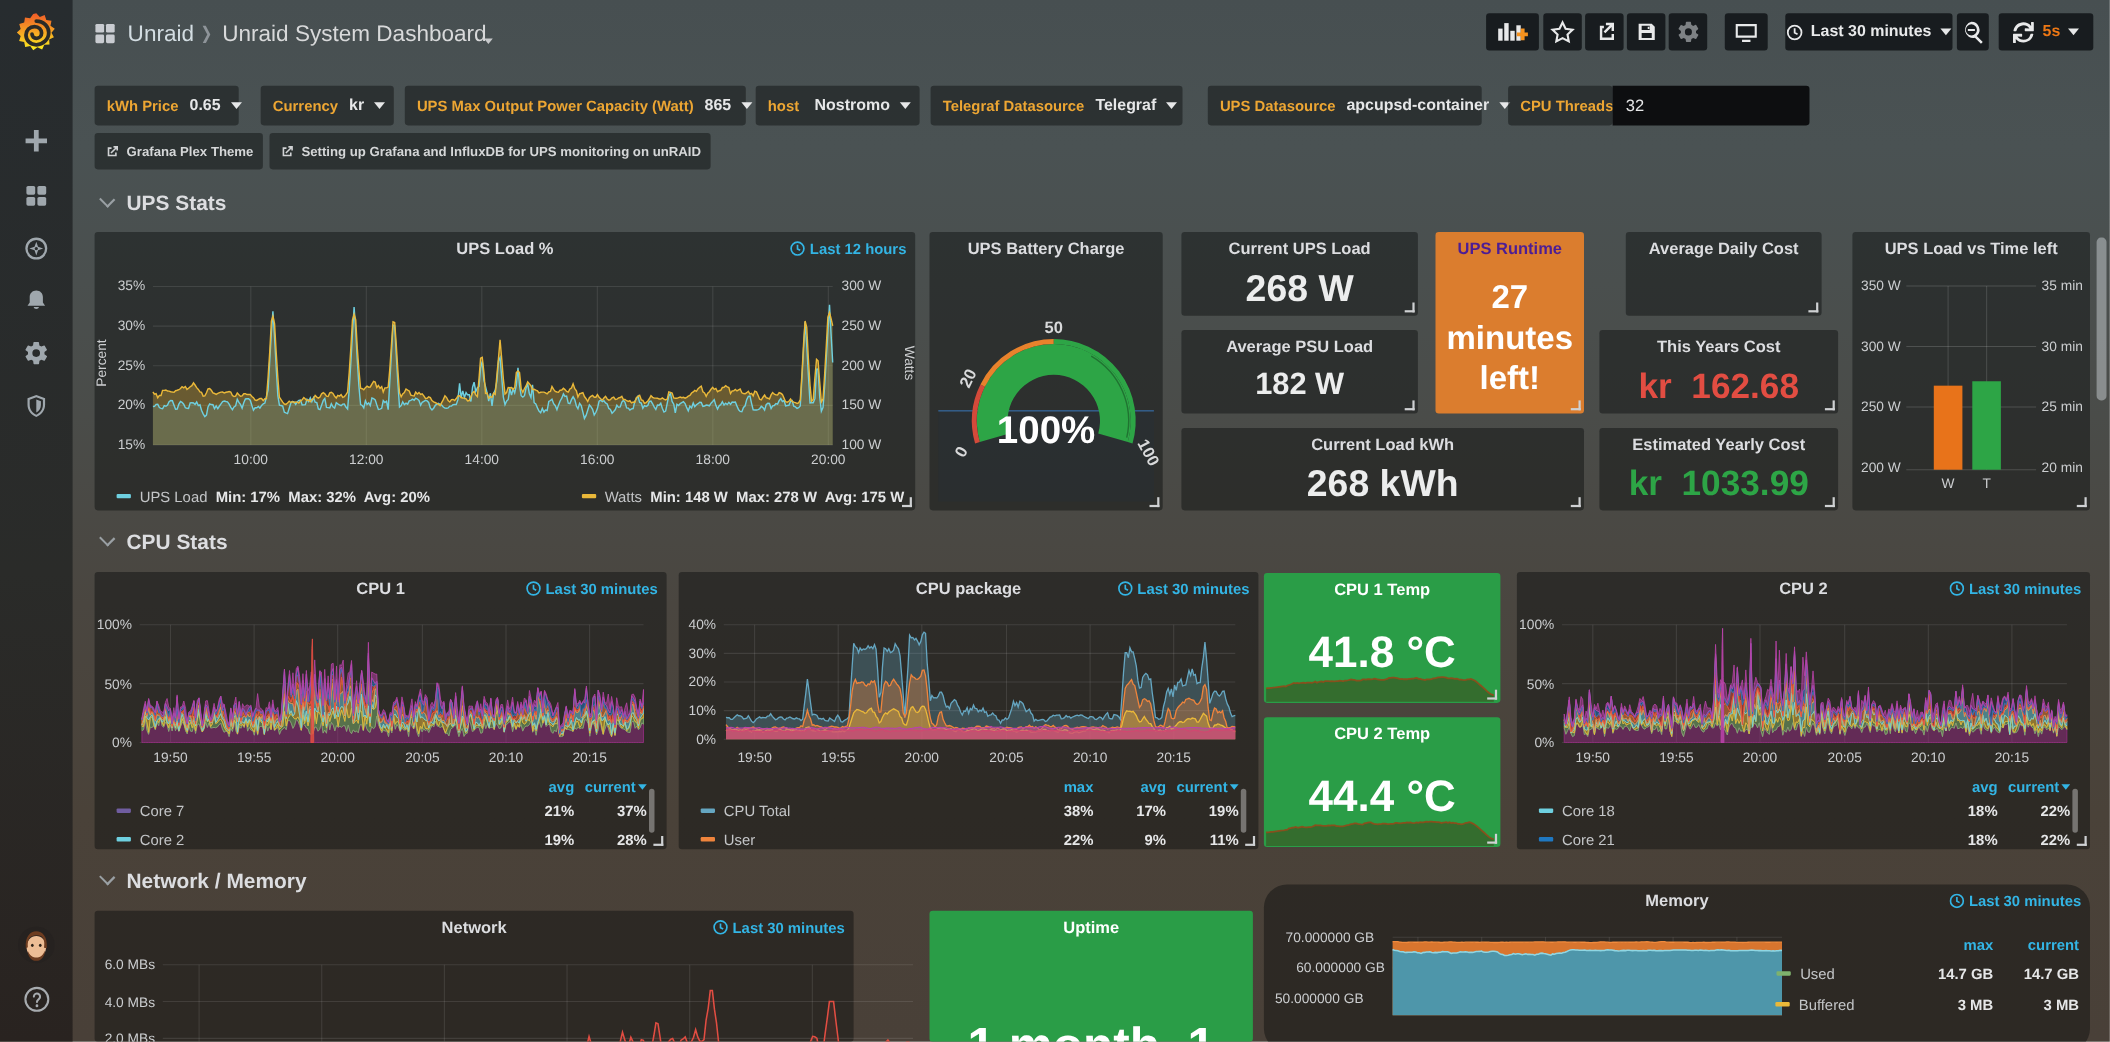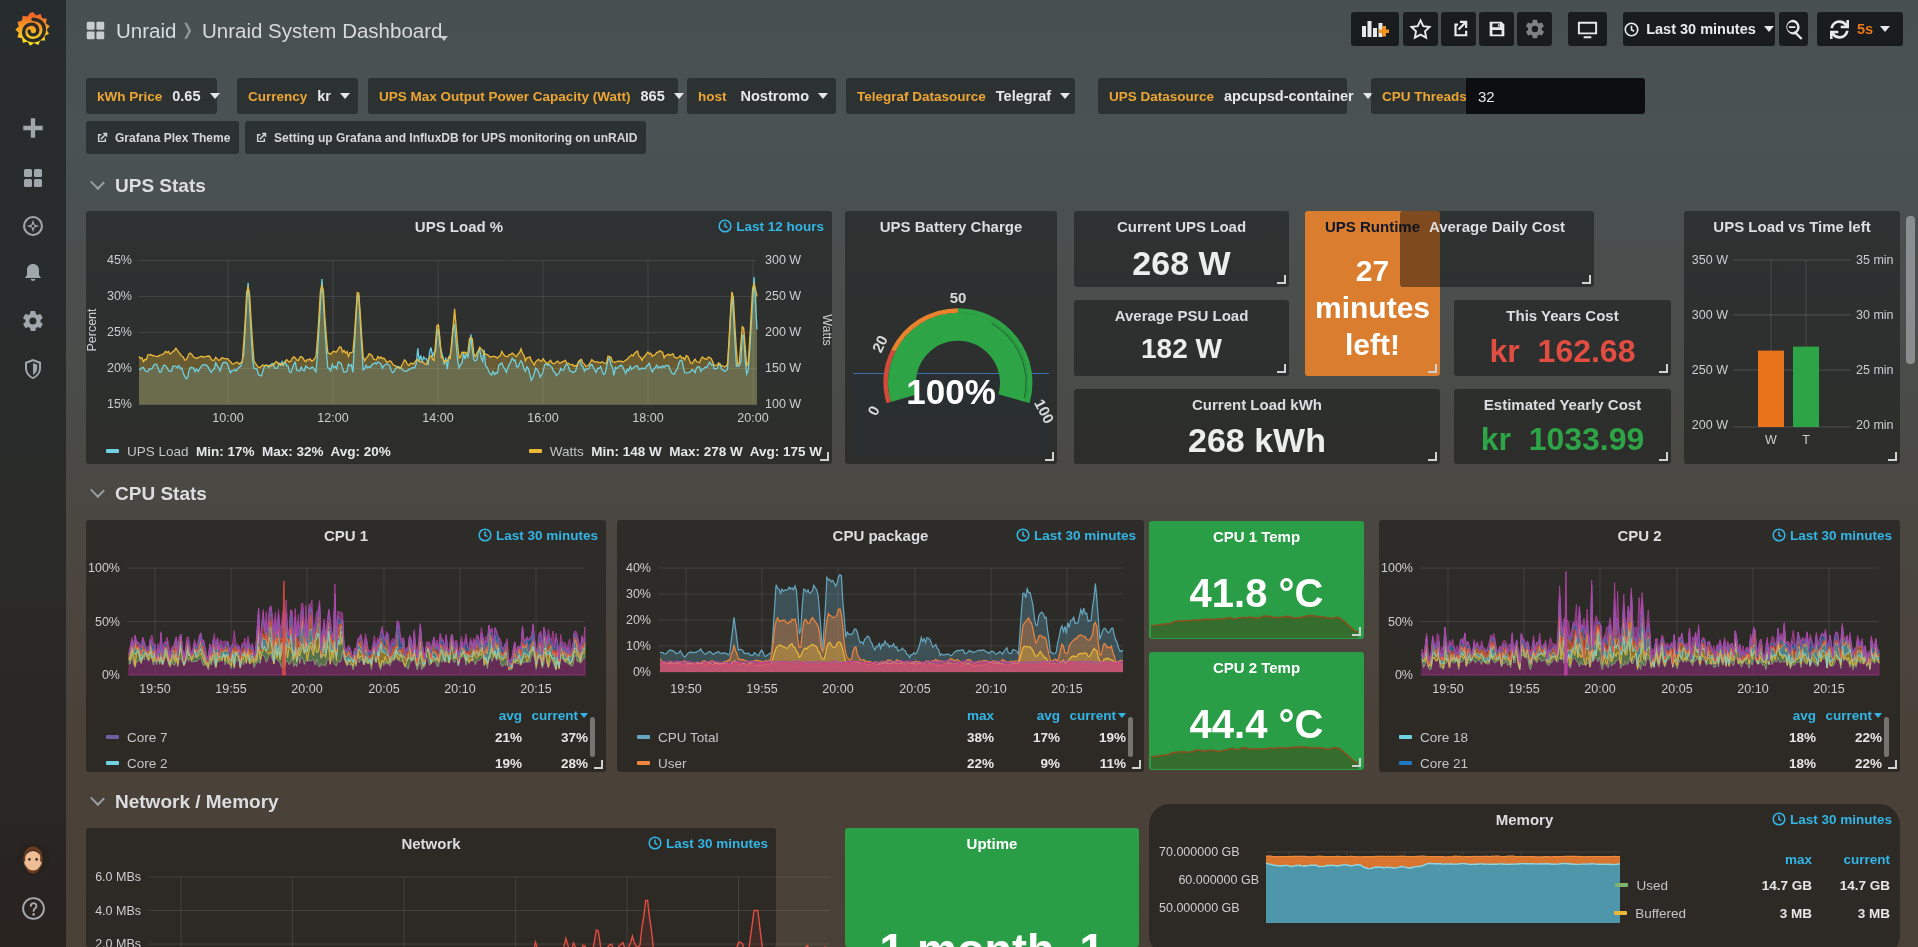--- a/index.html
+++ b/index.html
@@ -221,21 +221,21 @@
       <line x1="247" y1="49.5" x2="247" y2="193.5" stroke="rgba(255,255,255,0.10)"></line>
       <line x1="352" y1="49.5" x2="352" y2="193.5" stroke="rgba(255,255,255,0.10)"></line>
       <line x1="457" y1="49.5" x2="457" y2="193.5" stroke="rgba(255,255,255,0.10)"></line>
       <line x1="562" y1="49.5" x2="562" y2="193.5" stroke="rgba(255,255,255,0.10)"></line>
       <line x1="667" y1="49.5" x2="667" y2="193.5" stroke="rgba(255,255,255,0.10)"></line>
       <path d="M53.0,145.4 L54.5,147.4 L55.9,146.9 L57.4,150.6 L58.9,148.5 L60.4,148.5 L61.8,143.9 L63.3,143.9 L64.8,143.5 L66.3,144.5 L67.7,144.6 L69.2,145.1 L70.7,145.4 L72.2,145.5 L73.6,144.2 L75.1,143.8 L76.6,143.3 L78.1,142.2 L79.5,140.5 L81.0,141.6 L82.5,140.4 L84.0,143.0 L85.4,142.0 L86.9,140.6 L88.4,139.6 L89.9,137.1 L91.3,139.0 L92.8,141.4 L94.3,143.0 L95.8,145.3 L97.2,145.7 L98.7,149.1 L100.2,148.9 L101.7,146.1 L103.1,142.5 L104.6,142.2 L106.1,143.8 L107.6,146.1 L109.0,146.7 L110.5,147.5 L112.0,146.6 L113.5,146.0 L114.9,145.5 L116.4,145.4 L117.9,146.3 L119.4,145.6 L120.8,145.3 L122.3,145.0 L123.8,145.4 L125.3,148.6 L126.7,149.4 L128.2,149.1 L129.7,146.3 L131.2,147.9 L132.6,149.2 L134.1,148.9 L135.6,147.0 L137.1,146.9 L138.5,147.7 L140.0,147.7 L141.5,147.7 L143.0,149.4 L144.4,150.5 L145.9,152.7 L147.4,153.0 L148.9,152.0 L150.3,151.3 L151.8,151.3 L153.3,153.2 L154.8,151.5 L156.2,151.3 L157.7,132.0 L159.2,109.0 L160.7,80.9 L162.1,76.5 L163.6,83.2 L165.1,109.5 L166.6,132.5 L168.0,150.1 L169.5,152.3 L171.0,154.6 L172.5,156.3 L173.9,156.6 L175.4,155.3 L176.9,153.8 L178.4,154.9 L179.8,154.0 L181.3,155.0 L182.8,154.5 L184.3,154.6 L185.7,155.4 L187.2,153.4 L188.7,152.4 L190.2,150.4 L191.6,151.7 L193.1,153.3 L194.6,152.6 L196.1,154.2 L197.5,152.2 L199.0,151.3 L200.5,148.5 L202.0,150.0 L203.4,150.9 L204.9,150.0 L206.4,147.0 L207.9,145.9 L209.3,147.0 L210.8,149.2 L212.3,149.5 L213.8,146.2 L215.2,145.6 L216.7,146.7 L218.2,149.3 L219.7,150.8 L221.1,148.5 L222.6,149.1 L224.1,147.8 L225.6,150.2 L227.0,149.7 L228.5,147.7 L230.0,145.4 L231.5,127.3 L232.9,106.0 L234.4,80.1 L235.9,74.7 L237.4,79.8 L238.8,105.3 L240.3,125.3 L241.8,141.9 L243.3,142.4 L244.7,143.3 L246.2,141.4 L247.7,140.1 L249.2,141.0 L250.6,140.8 L252.1,138.2 L253.6,135.7 L255.1,136.3 L256.5,141.3 L258.0,139.4 L259.5,142.0 L261.0,140.5 L262.4,145.4 L263.9,141.6 L265.4,141.6 L266.9,140.9 L268.3,125.2 L269.8,103.5 L271.3,81.5 L272.8,82.2 L274.2,101.6 L275.7,125.7 L277.2,146.0 L278.7,149.7 L280.1,147.1 L281.6,145.8 L283.1,142.6 L284.6,143.6 L286.0,144.4 L287.5,148.2 L289.0,148.7 L290.5,148.9 L291.9,145.4 L293.4,147.2 L294.9,145.9 L296.4,147.6 L297.8,147.0 L299.3,148.9 L300.8,151.2 L302.3,151.0 L303.7,149.7 L305.2,150.4 L306.7,153.2 L308.2,154.3 L309.6,154.9 L311.1,155.6 L312.6,156.6 L314.1,157.8 L315.5,155.0 L317.0,152.3 L318.5,148.8 L320.0,150.4 L321.4,153.2 L322.9,154.5 L324.4,152.3 L325.9,152.2 L327.3,153.1 L328.8,151.3 L330.3,149.0 L331.8,148.8 L333.2,150.4 L334.7,150.8 L336.2,150.9 L337.7,151.6 L339.1,153.4 L340.6,153.1 L342.1,149.7 L343.6,146.1 L345.0,144.8 L346.5,148.0 L348.0,149.5 L349.5,132.6 L350.9,114.6 L352.4,113.8 L353.9,127.4 L355.4,146.6 L356.8,146.4 L358.3,151.0 L359.8,149.5 L361.3,150.2 L362.7,146.4 L364.2,147.5 L365.7,130.2 L367.2,114.2 L368.6,97.9 L370.1,115.1 L371.6,133.7 L373.1,147.1 L374.5,145.8 L376.0,141.3 L377.5,141.5 L379.0,141.3 L380.4,143.1 L381.9,141.5 L383.4,127.7 L384.9,126.3 L386.3,127.7 L387.8,142.5 L389.3,145.6 L390.8,142.2 L392.2,139.9 L393.7,136.2 L395.2,137.9 L396.7,139.7 L398.1,143.1 L399.6,142.9 L401.1,143.7 L402.6,144.4 L404.0,146.2 L405.5,145.6 L407.0,145.5 L408.5,145.5 L409.9,146.1 L411.4,147.1 L412.9,145.3 L414.4,144.8 L415.8,140.4 L417.3,143.0 L418.8,144.9 L420.3,145.4 L421.7,145.6 L423.2,143.7 L424.7,143.6 L426.2,141.9 L427.6,143.2 L429.1,144.8 L430.6,145.5 L432.1,142.6 L433.5,141.8 L435.0,137.9 L436.5,142.3 L438.0,144.3 L439.4,149.9 L440.9,146.9 L442.4,146.5 L443.9,145.9 L445.3,149.5 L446.8,151.5 L448.3,154.0 L449.8,150.6 L451.2,149.3 L452.7,148.4 L454.2,150.2 L455.7,150.1 L457.1,147.8 L458.6,150.1 L460.1,151.5 L461.6,152.7 L463.0,150.8 L464.5,149.3 L466.0,151.7 L467.5,152.8 L468.9,152.3 L470.4,150.7 L471.9,150.0 L473.4,152.2 L474.8,151.9 L476.3,150.7 L477.8,150.4 L479.3,149.3 L480.7,152.2 L482.2,152.2 L483.7,153.3 L485.2,153.9 L486.6,153.3 L488.1,155.3 L489.6,154.5 L491.1,154.9 L492.5,150.6 L494.0,149.3 L495.5,148.4 L497.0,152.5 L498.4,153.0 L499.9,155.6 L501.4,155.0 L502.9,153.5 L504.3,151.5 L505.8,148.7 L507.3,150.2 L508.8,150.9 L510.2,150.9 L511.7,151.0 L513.2,151.7 L514.7,151.7 L516.1,150.7 L517.6,151.8 L519.1,152.6 L520.6,151.8 L522.0,145.2 L523.5,145.7 L525.0,146.3 L526.5,150.8 L527.9,151.1 L529.4,151.1 L530.9,150.5 L532.4,150.0 L533.8,150.5 L535.3,150.2 L536.8,151.0 L538.3,150.2 L539.7,149.1 L541.2,148.5 L542.7,146.3 L544.2,145.3 L545.6,143.9 L547.1,144.8 L548.6,142.3 L550.1,141.1 L551.5,140.0 L553.0,145.2 L554.5,146.3 L556.0,149.3 L557.4,146.5 L558.9,145.1 L560.4,142.9 L561.9,141.1 L563.3,143.0 L564.8,142.1 L566.3,145.2 L567.8,144.2 L569.2,143.8 L570.7,141.3 L572.2,141.1 L573.7,139.6 L575.1,140.7 L576.6,141.3 L578.1,146.8 L579.6,144.4 L581.0,144.3 L582.5,143.0 L584.0,144.4 L585.5,143.5 L586.9,142.7 L588.4,146.1 L589.9,146.8 L591.4,147.0 L592.8,146.0 L594.3,144.7 L595.8,147.2 L597.3,146.6 L598.7,148.8 L600.2,144.7 L601.7,145.3 L603.2,148.6 L604.6,152.0 L606.1,152.5 L607.6,150.1 L609.1,148.1 L610.5,150.5 L612.0,151.0 L613.5,151.7 L615.0,148.0 L616.4,145.9 L617.9,147.4 L619.4,148.0 L620.9,148.1 L622.3,146.0 L623.8,146.5 L625.3,147.7 L626.8,151.0 L628.2,154.2 L629.7,154.6 L631.2,153.8 L632.7,151.8 L634.1,153.9 L635.6,154.6 L637.1,155.0 L638.6,155.8 L640.0,155.2 L641.5,152.6 L643.0,129.7 L644.5,101.8 L645.9,80.8 L647.4,86.6 L648.9,115.2 L650.4,139.3 L651.8,153.7 L653.3,152.1 L654.8,132.5 L656.3,115.7 L657.7,117.1 L659.2,136.5 L660.7,154.4 L662.2,151.7 L663.6,130.6 L665.1,104.7 L666.6,77.3 L668.1,73.0 L669.5,78.4 L671.0,85.3 L671.0,193.5 L53.0,193.5 Z" fill="rgba(234,184,57,0.32)" stroke="none"></path>
       <path d="M53.0,158.5 L54.5,158.4 L55.9,156.6 L57.4,156.5 L58.9,159.5 L60.4,160.3 L61.8,160.6 L63.3,157.8 L64.8,158.3 L66.3,157.2 L67.7,154.2 L69.2,153.1 L70.7,153.3 L72.2,157.4 L73.6,161.0 L75.1,160.8 L76.6,156.3 L78.1,154.0 L79.5,154.8 L81.0,156.5 L82.5,159.7 L84.0,160.2 L85.4,160.3 L86.9,155.2 L88.4,155.1 L89.9,155.3 L91.3,156.7 L92.8,154.5 L94.3,157.7 L95.8,157.0 L97.2,161.9 L98.7,165.2 L100.2,167.7 L101.7,166.4 L103.1,158.9 L104.6,156.2 L106.1,156.8 L107.6,156.9 L109.0,160.5 L110.5,158.0 L112.0,160.5 L113.5,158.1 L114.9,156.1 L116.4,154.1 L117.9,153.6 L119.4,154.0 L120.8,154.3 L122.3,156.4 L123.8,159.4 L125.3,161.4 L126.7,159.0 L128.2,158.0 L129.7,151.9 L131.2,154.8 L132.6,156.6 L134.1,160.0 L135.6,155.1 L137.1,151.7 L138.5,151.5 L140.0,151.5 L141.5,152.8 L143.0,157.7 L144.4,161.9 L145.9,159.7 L147.4,159.7 L148.9,158.5 L150.3,160.0 L151.8,157.6 L153.3,156.1 L154.8,155.4 L156.2,149.7 L157.7,143.5 L159.2,117.4 L160.7,91.2 L162.1,71.9 L163.6,95.5 L165.1,123.2 L166.6,148.7 L168.0,157.3 L169.5,157.6 L171.0,158.1 L172.5,163.7 L173.9,164.4 L175.4,165.0 L176.9,160.2 L178.4,155.3 L179.8,154.1 L181.3,154.4 L182.8,156.6 L184.3,154.2 L185.7,152.9 L187.2,152.6 L188.7,157.2 L190.2,157.1 L191.6,156.9 L193.1,152.1 L194.6,154.1 L196.1,150.7 L197.5,154.1 L199.0,150.6 L200.5,154.6 L202.0,154.9 L203.4,160.8 L204.9,161.4 L206.4,157.2 L207.9,153.0 L209.3,151.2 L210.8,159.4 L212.3,159.6 L213.8,159.9 L215.2,156.0 L216.7,158.8 L218.2,160.0 L219.7,155.1 L221.1,156.1 L222.6,157.0 L224.1,157.8 L225.6,156.4 L227.0,156.3 L228.5,159.0 L230.0,160.8 L231.5,142.9 L232.9,119.2 L234.4,92.6 L235.9,68.1 L237.4,89.5 L238.8,115.9 L240.3,140.2 L241.8,156.8 L243.3,157.6 L244.7,159.9 L246.2,153.3 L247.7,156.7 L249.2,155.2 L250.6,157.7 L252.1,150.8 L253.6,151.4 L255.1,152.5 L256.5,157.0 L258.0,161.2 L259.5,160.9 L261.0,160.2 L262.4,153.1 L263.9,154.9 L265.4,153.8 L266.9,161.4 L268.3,136.9 L269.8,111.0 L271.3,84.7 L272.8,85.1 L274.2,110.5 L275.7,137.1 L277.2,159.0 L278.7,157.8 L280.1,154.3 L281.6,156.8 L283.1,155.5 L284.6,156.4 L286.0,153.4 L287.5,153.0 L289.0,151.9 L290.5,152.8 L291.9,150.9 L293.4,151.7 L294.9,153.0 L296.4,157.4 L297.8,154.7 L299.3,153.8 L300.8,152.9 L302.3,153.5 L303.7,154.9 L305.2,159.8 L306.7,161.7 L308.2,160.1 L309.6,157.7 L311.1,156.4 L312.6,155.6 L314.1,156.5 L315.5,157.2 L317.0,159.0 L318.5,160.0 L320.0,160.1 L321.4,159.8 L322.9,158.2 L324.4,158.1 L325.9,156.9 L327.3,156.6 L328.8,156.8 L330.3,152.3 L331.8,137.4 L333.2,150.3 L334.7,144.3 L336.2,150.4 L337.7,145.9 L339.1,147.9 L340.6,147.9 L342.1,154.0 L343.6,141.0 L345.0,136.5 L346.5,144.9 L348.0,141.4 L349.5,140.3 L350.9,123.6 L352.4,117.5 L353.9,134.5 L355.4,140.5 L356.8,146.2 L358.3,153.7 L359.8,146.5 L361.3,158.1 L362.7,146.7 L364.2,143.7 L365.7,135.5 L367.2,116.8 L368.6,114.0 L370.1,132.0 L371.6,150.0 L373.1,156.9 L374.5,153.7 L376.0,152.2 L377.5,142.1 L379.0,148.2 L380.4,142.6 L381.9,146.2 L383.4,139.2 L384.9,123.4 L386.3,139.1 L387.8,148.7 L389.3,150.0 L390.8,148.7 L392.2,141.8 L393.7,138.1 L395.2,146.7 L396.7,150.3 L398.1,138.8 L399.6,155.1 L401.1,156.2 L402.6,159.8 L404.0,162.7 L405.5,164.2 L407.0,160.3 L408.5,163.6 L409.9,161.8 L411.4,162.2 L412.9,154.0 L414.4,153.1 L415.8,151.9 L417.3,156.0 L418.8,157.8 L420.3,161.4 L421.7,157.3 L423.2,153.5 L424.7,151.0 L426.2,147.1 L427.6,149.3 L429.1,149.0 L430.6,155.6 L432.1,156.0 L433.5,152.3 L435.0,149.7 L436.5,152.3 L438.0,158.1 L439.4,160.5 L440.9,155.7 L442.4,157.8 L443.9,163.6 L445.3,169.4 L446.8,166.6 L448.3,162.0 L449.8,157.1 L451.2,158.6 L452.7,161.1 L454.2,166.2 L455.7,163.8 L457.1,160.4 L458.6,153.8 L460.1,152.8 L461.6,154.1 L463.0,153.3 L464.5,155.3 L466.0,156.3 L467.5,160.3 L468.9,161.3 L470.4,164.6 L471.9,163.1 L473.4,161.3 L474.8,157.4 L476.3,159.3 L477.8,159.0 L479.3,154.5 L480.7,152.9 L482.2,154.8 L483.7,159.8 L485.2,160.0 L486.6,161.7 L488.1,160.7 L489.6,160.4 L491.1,153.7 L492.5,151.3 L494.0,149.2 L495.5,154.8 L497.0,155.4 L498.4,160.1 L499.9,157.8 L501.4,158.4 L502.9,157.6 L504.3,153.9 L505.8,153.6 L507.3,156.1 L508.8,159.2 L510.2,161.3 L511.7,157.2 L513.2,157.4 L514.7,155.6 L516.1,160.1 L517.6,163.6 L519.1,162.7 L520.6,155.5 L522.0,148.9 L523.5,146.7 L525.0,153.9 L526.5,156.4 L527.9,164.4 L529.4,156.5 L530.9,157.6 L532.4,155.9 L533.8,155.1 L535.3,154.2 L536.8,155.9 L538.3,159.6 L539.7,162.5 L541.2,158.2 L542.7,159.8 L544.2,155.3 L545.6,158.6 L547.1,156.9 L548.6,156.0 L550.1,154.7 L551.5,154.9 L553.0,158.4 L554.5,158.1 L556.0,157.2 L557.4,157.4 L558.9,157.9 L560.4,155.5 L561.9,154.0 L563.3,152.3 L564.8,157.5 L566.3,160.9 L567.8,157.9 L569.2,156.9 L570.7,154.2 L572.2,157.2 L573.7,155.6 L575.1,156.8 L576.6,154.8 L578.1,156.5 L579.6,154.5 L581.0,154.7 L582.5,154.5 L584.0,158.2 L585.5,161.6 L586.9,163.0 L588.4,163.3 L589.9,159.4 L591.4,157.9 L592.8,152.3 L594.3,149.3 L595.8,149.1 L597.3,155.9 L598.7,161.6 L600.2,161.8 L601.7,161.7 L603.2,161.4 L604.6,160.6 L606.1,158.4 L607.6,159.5 L609.1,161.8 L610.5,156.9 L612.0,155.6 L613.5,155.8 L615.0,160.4 L616.4,158.0 L617.9,157.7 L619.4,155.9 L620.9,156.4 L622.3,153.3 L623.8,151.3 L625.3,154.0 L626.8,153.2 L628.2,158.0 L629.7,157.6 L631.2,157.5 L632.7,154.0 L634.1,153.1 L635.6,158.3 L637.1,158.9 L638.6,160.2 L640.0,159.6 L641.5,158.0 L643.0,133.3 L644.5,106.2 L645.9,81.6 L647.4,102.7 L648.9,130.0 L650.4,155.3 L651.8,155.2 L653.3,155.2 L654.8,151.4 L656.3,124.6 L657.7,124.5 L659.2,149.8 L660.7,162.9 L662.2,159.4 L663.6,141.3 L665.1,116.4 L666.6,90.6 L668.1,66.0 L669.5,92.4 L671.0,118.5 L671.0,193.5 L53.0,193.5 Z" fill="rgba(110,208,224,0.16)" stroke="none"></path>
       <path d="M53.0,158.5 L54.5,158.4 L55.9,156.6 L57.4,156.5 L58.9,159.5 L60.4,160.3 L61.8,160.6 L63.3,157.8 L64.8,158.3 L66.3,157.2 L67.7,154.2 L69.2,153.1 L70.7,153.3 L72.2,157.4 L73.6,161.0 L75.1,160.8 L76.6,156.3 L78.1,154.0 L79.5,154.8 L81.0,156.5 L82.5,159.7 L84.0,160.2 L85.4,160.3 L86.9,155.2 L88.4,155.1 L89.9,155.3 L91.3,156.7 L92.8,154.5 L94.3,157.7 L95.8,157.0 L97.2,161.9 L98.7,165.2 L100.2,167.7 L101.7,166.4 L103.1,158.9 L104.6,156.2 L106.1,156.8 L107.6,156.9 L109.0,160.5 L110.5,158.0 L112.0,160.5 L113.5,158.1 L114.9,156.1 L116.4,154.1 L117.9,153.6 L119.4,154.0 L120.8,154.3 L122.3,156.4 L123.8,159.4 L125.3,161.4 L126.7,159.0 L128.2,158.0 L129.7,151.9 L131.2,154.8 L132.6,156.6 L134.1,160.0 L135.6,155.1 L137.1,151.7 L138.5,151.5 L140.0,151.5 L141.5,152.8 L143.0,157.7 L144.4,161.9 L145.9,159.7 L147.4,159.7 L148.9,158.5 L150.3,160.0 L151.8,157.6 L153.3,156.1 L154.8,155.4 L156.2,149.7 L157.7,143.5 L159.2,117.4 L160.7,91.2 L162.1,71.9 L163.6,95.5 L165.1,123.2 L166.6,148.7 L168.0,157.3 L169.5,157.6 L171.0,158.1 L172.5,163.7 L173.9,164.4 L175.4,165.0 L176.9,160.2 L178.4,155.3 L179.8,154.1 L181.3,154.4 L182.8,156.6 L184.3,154.2 L185.7,152.9 L187.2,152.6 L188.7,157.2 L190.2,157.1 L191.6,156.9 L193.1,152.1 L194.6,154.1 L196.1,150.7 L197.5,154.1 L199.0,150.6 L200.5,154.6 L202.0,154.9 L203.4,160.8 L204.9,161.4 L206.4,157.2 L207.9,153.0 L209.3,151.2 L210.8,159.4 L212.3,159.6 L213.8,159.9 L215.2,156.0 L216.7,158.8 L218.2,160.0 L219.7,155.1 L221.1,156.1 L222.6,157.0 L224.1,157.8 L225.6,156.4 L227.0,156.3 L228.5,159.0 L230.0,160.8 L231.5,142.9 L232.9,119.2 L234.4,92.6 L235.9,68.1 L237.4,89.5 L238.8,115.9 L240.3,140.2 L241.8,156.8 L243.3,157.6 L244.7,159.9 L246.2,153.3 L247.7,156.7 L249.2,155.2 L250.6,157.7 L252.1,150.8 L253.6,151.4 L255.1,152.5 L256.5,157.0 L258.0,161.2 L259.5,160.9 L261.0,160.2 L262.4,153.1 L263.9,154.9 L265.4,153.8 L266.9,161.4 L268.3,136.9 L269.8,111.0 L271.3,84.7 L272.8,85.1 L274.2,110.5 L275.7,137.1 L277.2,159.0 L278.7,157.8 L280.1,154.3 L281.6,156.8 L283.1,155.5 L284.6,156.4 L286.0,153.4 L287.5,153.0 L289.0,151.9 L290.5,152.8 L291.9,150.9 L293.4,151.7 L294.9,153.0 L296.4,157.4 L297.8,154.7 L299.3,153.8 L300.8,152.9 L302.3,153.5 L303.7,154.9 L305.2,159.8 L306.7,161.7 L308.2,160.1 L309.6,157.7 L311.1,156.4 L312.6,155.6 L314.1,156.5 L315.5,157.2 L317.0,159.0 L318.5,160.0 L320.0,160.1 L321.4,159.8 L322.9,158.2 L324.4,158.1 L325.9,156.9 L327.3,156.6 L328.8,156.8 L330.3,152.3 L331.8,137.4 L333.2,150.3 L334.7,144.3 L336.2,150.4 L337.7,145.9 L339.1,147.9 L340.6,147.9 L342.1,154.0 L343.6,141.0 L345.0,136.5 L346.5,144.9 L348.0,141.4 L349.5,140.3 L350.9,123.6 L352.4,117.5 L353.9,134.5 L355.4,140.5 L356.8,146.2 L358.3,153.7 L359.8,146.5 L361.3,158.1 L362.7,146.7 L364.2,143.7 L365.7,135.5 L367.2,116.8 L368.6,114.0 L370.1,132.0 L371.6,150.0 L373.1,156.9 L374.5,153.7 L376.0,152.2 L377.5,142.1 L379.0,148.2 L380.4,142.6 L381.9,146.2 L383.4,139.2 L384.9,123.4 L386.3,139.1 L387.8,148.7 L389.3,150.0 L390.8,148.7 L392.2,141.8 L393.7,138.1 L395.2,146.7 L396.7,150.3 L398.1,138.8 L399.6,155.1 L401.1,156.2 L402.6,159.8 L404.0,162.7 L405.5,164.2 L407.0,160.3 L408.5,163.6 L409.9,161.8 L411.4,162.2 L412.9,154.0 L414.4,153.1 L415.8,151.9 L417.3,156.0 L418.8,157.8 L420.3,161.4 L421.7,157.3 L423.2,153.5 L424.7,151.0 L426.2,147.1 L427.6,149.3 L429.1,149.0 L430.6,155.6 L432.1,156.0 L433.5,152.3 L435.0,149.7 L436.5,152.3 L438.0,158.1 L439.4,160.5 L440.9,155.7 L442.4,157.8 L443.9,163.6 L445.3,169.4 L446.8,166.6 L448.3,162.0 L449.8,157.1 L451.2,158.6 L452.7,161.1 L454.2,166.2 L455.7,163.8 L457.1,160.4 L458.6,153.8 L460.1,152.8 L461.6,154.1 L463.0,153.3 L464.5,155.3 L466.0,156.3 L467.5,160.3 L468.9,161.3 L470.4,164.6 L471.9,163.1 L473.4,161.3 L474.8,157.4 L476.3,159.3 L477.8,159.0 L479.3,154.5 L480.7,152.9 L482.2,154.8 L483.7,159.8 L485.2,160.0 L486.6,161.7 L488.1,160.7 L489.6,160.4 L491.1,153.7 L492.5,151.3 L494.0,149.2 L495.5,154.8 L497.0,155.4 L498.4,160.1 L499.9,157.8 L501.4,158.4 L502.9,157.6 L504.3,153.9 L505.8,153.6 L507.3,156.1 L508.8,159.2 L510.2,161.3 L511.7,157.2 L513.2,157.4 L514.7,155.6 L516.1,160.1 L517.6,163.6 L519.1,162.7 L520.6,155.5 L522.0,148.9 L523.5,146.7 L525.0,153.9 L526.5,156.4 L527.9,164.4 L529.4,156.5 L530.9,157.6 L532.4,155.9 L533.8,155.1 L535.3,154.2 L536.8,155.9 L538.3,159.6 L539.7,162.5 L541.2,158.2 L542.7,159.8 L544.2,155.3 L545.6,158.6 L547.1,156.9 L548.6,156.0 L550.1,154.7 L551.5,154.9 L553.0,158.4 L554.5,158.1 L556.0,157.2 L557.4,157.4 L558.9,157.9 L560.4,155.5 L561.9,154.0 L563.3,152.3 L564.8,157.5 L566.3,160.9 L567.8,157.9 L569.2,156.9 L570.7,154.2 L572.2,157.2 L573.7,155.6 L575.1,156.8 L576.6,154.8 L578.1,156.5 L579.6,154.5 L581.0,154.7 L582.5,154.5 L584.0,158.2 L585.5,161.6 L586.9,163.0 L588.4,163.3 L589.9,159.4 L591.4,157.9 L592.8,152.3 L594.3,149.3 L595.8,149.1 L597.3,155.9 L598.7,161.6 L600.2,161.8 L601.7,161.7 L603.2,161.4 L604.6,160.6 L606.1,158.4 L607.6,159.5 L609.1,161.8 L610.5,156.9 L612.0,155.6 L613.5,155.8 L615.0,160.4 L616.4,158.0 L617.9,157.7 L619.4,155.9 L620.9,156.4 L622.3,153.3 L623.8,151.3 L625.3,154.0 L626.8,153.2 L628.2,158.0 L629.7,157.6 L631.2,157.5 L632.7,154.0 L634.1,153.1 L635.6,158.3 L637.1,158.9 L638.6,160.2 L640.0,159.6 L641.5,158.0 L643.0,133.3 L644.5,106.2 L645.9,81.6 L647.4,102.7 L648.9,130.0 L650.4,155.3 L651.8,155.2 L653.3,155.2 L654.8,151.4 L656.3,124.6 L657.7,124.5 L659.2,149.8 L660.7,162.9 L662.2,159.4 L663.6,141.3 L665.1,116.4 L666.6,90.6 L668.1,66.0 L669.5,92.4 L671.0,118.5" fill="none" stroke="#6ED0E0" stroke-width="1.3"></path>
       <path d="M53.0,145.4 L54.5,147.4 L55.9,146.9 L57.4,150.6 L58.9,148.5 L60.4,148.5 L61.8,143.9 L63.3,143.9 L64.8,143.5 L66.3,144.5 L67.7,144.6 L69.2,145.1 L70.7,145.4 L72.2,145.5 L73.6,144.2 L75.1,143.8 L76.6,143.3 L78.1,142.2 L79.5,140.5 L81.0,141.6 L82.5,140.4 L84.0,143.0 L85.4,142.0 L86.9,140.6 L88.4,139.6 L89.9,137.1 L91.3,139.0 L92.8,141.4 L94.3,143.0 L95.8,145.3 L97.2,145.7 L98.7,149.1 L100.2,148.9 L101.7,146.1 L103.1,142.5 L104.6,142.2 L106.1,143.8 L107.6,146.1 L109.0,146.7 L110.5,147.5 L112.0,146.6 L113.5,146.0 L114.9,145.5 L116.4,145.4 L117.9,146.3 L119.4,145.6 L120.8,145.3 L122.3,145.0 L123.8,145.4 L125.3,148.6 L126.7,149.4 L128.2,149.1 L129.7,146.3 L131.2,147.9 L132.6,149.2 L134.1,148.9 L135.6,147.0 L137.1,146.9 L138.5,147.7 L140.0,147.7 L141.5,147.7 L143.0,149.4 L144.4,150.5 L145.9,152.7 L147.4,153.0 L148.9,152.0 L150.3,151.3 L151.8,151.3 L153.3,153.2 L154.8,151.5 L156.2,151.3 L157.7,132.0 L159.2,109.0 L160.7,80.9 L162.1,76.5 L163.6,83.2 L165.1,109.5 L166.6,132.5 L168.0,150.1 L169.5,152.3 L171.0,154.6 L172.5,156.3 L173.9,156.6 L175.4,155.3 L176.9,153.8 L178.4,154.9 L179.8,154.0 L181.3,155.0 L182.8,154.5 L184.3,154.6 L185.7,155.4 L187.2,153.4 L188.7,152.4 L190.2,150.4 L191.6,151.7 L193.1,153.3 L194.6,152.6 L196.1,154.2 L197.5,152.2 L199.0,151.3 L200.5,148.5 L202.0,150.0 L203.4,150.9 L204.9,150.0 L206.4,147.0 L207.9,145.9 L209.3,147.0 L210.8,149.2 L212.3,149.5 L213.8,146.2 L215.2,145.6 L216.7,146.7 L218.2,149.3 L219.7,150.8 L221.1,148.5 L222.6,149.1 L224.1,147.8 L225.6,150.2 L227.0,149.7 L228.5,147.7 L230.0,145.4 L231.5,127.3 L232.9,106.0 L234.4,80.1 L235.9,74.7 L237.4,79.8 L238.8,105.3 L240.3,125.3 L241.8,141.9 L243.3,142.4 L244.7,143.3 L246.2,141.4 L247.7,140.1 L249.2,141.0 L250.6,140.8 L252.1,138.2 L253.6,135.7 L255.1,136.3 L256.5,141.3 L258.0,139.4 L259.5,142.0 L261.0,140.5 L262.4,145.4 L263.9,141.6 L265.4,141.6 L266.9,140.9 L268.3,125.2 L269.8,103.5 L271.3,81.5 L272.8,82.2 L274.2,101.6 L275.7,125.7 L277.2,146.0 L278.7,149.7 L280.1,147.1 L281.6,145.8 L283.1,142.6 L284.6,143.6 L286.0,144.4 L287.5,148.2 L289.0,148.7 L290.5,148.9 L291.9,145.4 L293.4,147.2 L294.9,145.9 L296.4,147.6 L297.8,147.0 L299.3,148.9 L300.8,151.2 L302.3,151.0 L303.7,149.7 L305.2,150.4 L306.7,153.2 L308.2,154.3 L309.6,154.9 L311.1,155.6 L312.6,156.6 L314.1,157.8 L315.5,155.0 L317.0,152.3 L318.5,148.8 L320.0,150.4 L321.4,153.2 L322.9,154.5 L324.4,152.3 L325.9,152.2 L327.3,153.1 L328.8,151.3 L330.3,149.0 L331.8,148.8 L333.2,150.4 L334.7,150.8 L336.2,150.9 L337.7,151.6 L339.1,153.4 L340.6,153.1 L342.1,149.7 L343.6,146.1 L345.0,144.8 L346.5,148.0 L348.0,149.5 L349.5,132.6 L350.9,114.6 L352.4,113.8 L353.9,127.4 L355.4,146.6 L356.8,146.4 L358.3,151.0 L359.8,149.5 L361.3,150.2 L362.7,146.4 L364.2,147.5 L365.7,130.2 L367.2,114.2 L368.6,97.9 L370.1,115.1 L371.6,133.7 L373.1,147.1 L374.5,145.8 L376.0,141.3 L377.5,141.5 L379.0,141.3 L380.4,143.1 L381.9,141.5 L383.4,127.7 L384.9,126.3 L386.3,127.7 L387.8,142.5 L389.3,145.6 L390.8,142.2 L392.2,139.9 L393.7,136.2 L395.2,137.9 L396.7,139.7 L398.1,143.1 L399.6,142.9 L401.1,143.7 L402.6,144.4 L404.0,146.2 L405.5,145.6 L407.0,145.5 L408.5,145.5 L409.9,146.1 L411.4,147.1 L412.9,145.3 L414.4,144.8 L415.8,140.4 L417.3,143.0 L418.8,144.9 L420.3,145.4 L421.7,145.6 L423.2,143.7 L424.7,143.6 L426.2,141.9 L427.6,143.2 L429.1,144.8 L430.6,145.5 L432.1,142.6 L433.5,141.8 L435.0,137.9 L436.5,142.3 L438.0,144.3 L439.4,149.9 L440.9,146.9 L442.4,146.5 L443.9,145.9 L445.3,149.5 L446.8,151.5 L448.3,154.0 L449.8,150.6 L451.2,149.3 L452.7,148.4 L454.2,150.2 L455.7,150.1 L457.1,147.8 L458.6,150.1 L460.1,151.5 L461.6,152.7 L463.0,150.8 L464.5,149.3 L466.0,151.7 L467.5,152.8 L468.9,152.3 L470.4,150.7 L471.9,150.0 L473.4,152.2 L474.8,151.9 L476.3,150.7 L477.8,150.4 L479.3,149.3 L480.7,152.2 L482.2,152.2 L483.7,153.3 L485.2,153.9 L486.6,153.3 L488.1,155.3 L489.6,154.5 L491.1,154.9 L492.5,150.6 L494.0,149.3 L495.5,148.4 L497.0,152.5 L498.4,153.0 L499.9,155.6 L501.4,155.0 L502.9,153.5 L504.3,151.5 L505.8,148.7 L507.3,150.2 L508.8,150.9 L510.2,150.9 L511.7,151.0 L513.2,151.7 L514.7,151.7 L516.1,150.7 L517.6,151.8 L519.1,152.6 L520.6,151.8 L522.0,145.2 L523.5,145.7 L525.0,146.3 L526.5,150.8 L527.9,151.1 L529.4,151.1 L530.9,150.5 L532.4,150.0 L533.8,150.5 L535.3,150.2 L536.8,151.0 L538.3,150.2 L539.7,149.1 L541.2,148.5 L542.7,146.3 L544.2,145.3 L545.6,143.9 L547.1,144.8 L548.6,142.3 L550.1,141.1 L551.5,140.0 L553.0,145.2 L554.5,146.3 L556.0,149.3 L557.4,146.5 L558.9,145.1 L560.4,142.9 L561.9,141.1 L563.3,143.0 L564.8,142.1 L566.3,145.2 L567.8,144.2 L569.2,143.8 L570.7,141.3 L572.2,141.1 L573.7,139.6 L575.1,140.7 L576.6,141.3 L578.1,146.8 L579.6,144.4 L581.0,144.3 L582.5,143.0 L584.0,144.4 L585.5,143.5 L586.9,142.7 L588.4,146.1 L589.9,146.8 L591.4,147.0 L592.8,146.0 L594.3,144.7 L595.8,147.2 L597.3,146.6 L598.7,148.8 L600.2,144.7 L601.7,145.3 L603.2,148.6 L604.6,152.0 L606.1,152.5 L607.6,150.1 L609.1,148.1 L610.5,150.5 L612.0,151.0 L613.5,151.7 L615.0,148.0 L616.4,145.9 L617.9,147.4 L619.4,148.0 L620.9,148.1 L622.3,146.0 L623.8,146.5 L625.3,147.7 L626.8,151.0 L628.2,154.2 L629.7,154.6 L631.2,153.8 L632.7,151.8 L634.1,153.9 L635.6,154.6 L637.1,155.0 L638.6,155.8 L640.0,155.2 L641.5,152.6 L643.0,129.7 L644.5,101.8 L645.9,80.8 L647.4,86.6 L648.9,115.2 L650.4,139.3 L651.8,153.7 L653.3,152.1 L654.8,132.5 L656.3,115.7 L657.7,117.1 L659.2,136.5 L660.7,154.4 L662.2,151.7 L663.6,130.6 L665.1,104.7 L666.6,77.3 L668.1,73.0 L669.5,78.4 L671.0,85.3" fill="none" stroke="#EAB839" stroke-width="1.3"></path>
     </svg>
-    <div class="axl" style="right:700px;top:42px;width:40px;text-align:right">45%</div>
+    <div class="axl" style="right:700px;top:42px;width:40px;text-align:right">35%</div>
     <div class="axl" style="right:700px;top:78px;width:40px;text-align:right">30%</div>
     <div class="axl" style="right:700px;top:114px;width:40px;text-align:right">25%</div>
     <div class="axl" style="right:700px;top:150px;width:40px;text-align:right">20%</div>
     <div class="axl" style="right:700px;top:186px;width:40px;text-align:right">15%</div>
     <div class="axl" style="left:679px;top:42px">300 W</div>
     <div class="axl" style="left:679px;top:78px">250 W</div>
     <div class="axl" style="left:679px;top:114px">200 W</div>
     <div class="axl" style="left:679px;top:150px">150 W</div>
     <div class="axl" style="left:679px;top:186px">100 W</div>
     <div class="axl" style="left:122px;top:200px;width:40px;text-align:center">10:00</div>
@@ -277,25 +277,25 @@
     <div class="ptitle">Average PSU Load</div>
     <div class="bigval" style="top:33px;font-size:28px">182 W</div>
     <div class="corner"></div>
   </div>
 <div class="panel" style="left:1074px;top:389px;width:366px;height:75px;">
     <div class="ptitle">Current Load kWh</div>
     <div class="bigval" style="top:32px;font-size:34px">268 kWh</div>
     <div class="corner"></div>
   </div>
 <div class="panel" style="left:1305px;top:211px;width:135px;height:165px;background:#DB7D2E;">
-    <div class="ptitle" style="color:#0f172a">UPS Runtime</div>
+    <div class="ptitle" style="color:#4c1d95">UPS Runtime</div>
     <div class="bigval" style="top:41px;font-size:30px;line-height:37px;color:#fff">27<br>minutes<br>left!</div>
     <div class="corner"></div>
   </div>
-<div class="panel" style="left:1400px;top:211px;width:194px;height:76px;">
+<div class="panel" style="left:1478px;top:211px;width:178px;height:76px;">
     <div class="ptitle">Average Daily Cost</div>
     <div class="corner"></div>
   </div>
 <div class="panel" style="left:1454px;top:300px;width:217px;height:76px;">
     <div class="ptitle">This Years Cost</div>
     <div class="bigval" style="top:33px;font-size:32px"><span style="color:#E24D42">kr&nbsp; 162.68</span></div>
     <div class="corner"></div>
   </div>
 <div class="panel" style="left:1454px;top:389px;width:217px;height:75px;">
     <div class="ptitle">Estimated Yearly Cost</div>
@@ -537,21 +537,21 @@
       <line x1="198" y1="48" x2="198" y2="119" stroke="rgba(255,255,255,0.10)"></line>
       <line x1="256" y1="48" x2="256" y2="119" stroke="rgba(255,255,255,0.10)"></line>
       <line x1="314" y1="48" x2="314" y2="119" stroke="rgba(255,255,255,0.10)"></line>
       <line x1="372" y1="48" x2="372" y2="119" stroke="rgba(255,255,255,0.10)"></line>
       <line x1="430" y1="48" x2="430" y2="119" stroke="rgba(255,255,255,0.10)"></line>
       <path d="M117.0,52.0 L118.6,52.1 L120.2,52.1 L121.8,52.1 L123.5,52.4 L125.1,52.6 L126.7,52.7 L128.3,52.7 L129.9,52.8 L131.5,52.6 L133.2,52.5 L134.8,52.5 L136.4,52.6 L138.0,52.6 L139.6,52.6 L141.2,52.5 L142.9,52.4 L144.5,52.4 L146.1,52.3 L147.7,52.3 L149.3,52.4 L150.9,52.4 L152.6,52.3 L154.2,52.4 L155.8,52.4 L157.4,52.5 L159.0,52.6 L160.6,52.8 L162.3,52.8 L163.9,52.6 L165.5,52.5 L167.1,52.4 L168.7,52.3 L170.3,52.2 L172.0,52.4 L173.6,52.4 L175.2,52.7 L176.8,52.7 L178.4,52.7 L180.0,52.6 L181.7,52.7 L183.3,52.5 L184.9,52.5 L186.5,52.5 L188.1,52.4 L189.7,52.4 L191.4,52.5 L193.0,52.6 L194.6,52.6 L196.2,52.7 L197.8,52.5 L199.4,52.5 L201.1,52.4 L202.7,52.4 L204.3,52.5 L205.9,52.7 L207.5,52.7 L209.1,52.8 L210.8,52.8 L212.4,52.8 L214.0,52.7 L215.6,52.6 L217.2,52.6 L218.8,52.7 L220.5,52.6 L222.1,52.7 L223.7,52.6 L225.3,52.5 L226.9,52.4 L228.5,52.4 L230.2,52.4 L231.8,52.4 L233.4,52.4 L235.0,52.4 L236.6,52.5 L238.2,52.4 L239.8,52.4 L241.5,52.5 L243.1,52.4 L244.7,52.5 L246.3,52.3 L247.9,52.3 L249.5,52.3 L251.2,52.3 L252.8,52.2 L254.4,52.3 L256.0,52.4 L257.6,52.5 L259.2,52.5 L260.9,52.6 L262.5,52.6 L264.1,52.5 L265.7,52.5 L267.3,52.3 L268.9,52.3 L270.6,52.3 L272.2,52.2 L273.8,52.2 L275.4,52.4 L277.0,52.4 L278.6,52.5 L280.3,52.5 L281.9,52.6 L283.5,52.6 L285.1,52.5 L286.7,52.5 L288.3,52.6 L290.0,52.6 L291.6,52.6 L293.2,52.7 L294.8,52.8 L296.4,52.9 L298.0,52.9 L299.7,52.7 L301.3,52.8 L302.9,52.7 L304.5,52.4 L306.1,52.2 L307.7,52.3 L309.4,52.3 L311.0,52.4 L312.6,52.5 L314.2,52.8 L315.8,52.7 L317.4,52.6 L319.1,52.5 L320.7,52.6 L322.3,52.5 L323.9,52.5 L325.5,52.4 L327.1,52.5 L328.8,52.4 L330.4,52.5 L332.0,52.4 L333.6,52.6 L335.2,52.4 L336.8,52.4 L338.5,52.3 L340.1,52.5 L341.7,52.4 L343.3,52.2 L344.9,52.3 L346.5,52.2 L348.2,52.1 L349.8,52.2 L351.4,52.5 L353.0,52.6 L354.6,52.7 L356.2,52.7 L357.8,52.4 L359.5,52.2 L361.1,52.1 L362.7,52.1 L364.3,52.1 L365.9,52.4 L367.5,52.5 L369.2,52.6 L370.8,52.6 L372.4,52.6 L374.0,52.5 L375.6,52.5 L377.2,52.5 L378.9,52.5 L380.5,52.5 L382.1,52.6 L383.7,52.6 L385.3,52.6 L386.9,52.8 L388.6,52.9 L390.2,52.8 L391.8,52.9 L393.4,52.8 L395.0,52.7 L396.6,52.7 L398.3,52.7 L399.9,52.6 L401.5,52.8 L403.1,52.8 L404.7,52.7 L406.3,52.7 L408.0,52.6 L409.6,52.6 L411.2,52.5 L412.8,52.5 L414.4,52.5 L416.0,52.4 L417.7,52.4 L419.3,52.4 L420.9,52.3 L422.5,52.3 L424.1,52.4 L425.7,52.4 L427.4,52.4 L429.0,52.6 L430.6,52.7 L432.2,52.7 L433.8,52.7 L435.4,52.8 L437.1,52.7 L438.7,52.7 L440.3,52.6 L441.9,52.5 L443.5,52.5 L445.1,52.5 L446.8,52.5 L448.4,52.5 L450.0,52.5 L451.6,52.5 L453.2,52.5 L454.8,52.5 L456.5,52.6 L458.1,52.5 L459.7,52.6 L461.3,52.5 L462.9,52.5 L464.5,52.5 L466.2,52.4 L467.8,52.5 L469.4,52.5 L471.0,52.5 L471.0,126.0 L117.0,126.0 Z" fill="#d8752e" stroke="none"></path>
       <path d="M117.0,59.2 L118.6,59.9 L120.2,60.1 L121.8,60.3 L123.5,60.9 L125.1,61.3 L126.7,61.3 L128.3,61.9 L129.9,61.8 L131.5,61.7 L133.2,61.7 L134.8,61.7 L136.4,61.3 L138.0,61.4 L139.6,62.1 L141.2,62.1 L142.9,62.7 L144.5,61.9 L146.1,61.8 L147.7,61.4 L149.3,61.5 L150.9,61.3 L152.6,61.9 L154.2,62.2 L155.8,61.8 L157.4,62.0 L159.0,61.6 L160.6,61.6 L162.3,61.0 L163.9,61.2 L165.5,61.2 L167.1,61.3 L168.7,61.9 L170.3,62.7 L172.0,62.4 L173.6,62.4 L175.2,62.3 L176.8,62.0 L178.4,61.2 L180.0,61.5 L181.7,61.5 L183.3,61.2 L184.9,61.4 L186.5,61.8 L188.1,61.8 L189.7,61.8 L191.4,61.4 L193.0,61.0 L194.6,61.0 L196.2,60.9 L197.8,60.6 L199.4,61.5 L201.1,61.6 L202.7,61.7 L204.3,61.5 L205.9,61.1 L207.5,60.7 L209.1,60.7 L210.8,61.0 L212.4,61.4 L214.0,62.8 L215.6,63.6 L217.2,63.8 L218.8,64.6 L220.5,64.6 L222.1,64.4 L223.7,64.0 L225.3,63.7 L226.9,62.8 L228.5,63.4 L230.2,63.0 L231.8,63.1 L233.4,63.5 L235.0,63.9 L236.6,63.4 L238.2,63.0 L239.8,63.6 L241.5,63.5 L243.1,63.7 L244.7,63.8 L246.3,64.3 L247.9,63.6 L249.5,63.4 L251.2,62.7 L252.8,62.5 L254.4,62.9 L256.0,63.1 L257.6,63.5 L259.2,63.9 L260.9,64.4 L262.5,63.2 L264.1,63.5 L265.7,62.9 L267.3,62.6 L268.9,62.4 L270.6,62.6 L272.2,62.0 L273.8,61.6 L275.4,61.0 L277.0,60.2 L278.6,59.7 L280.3,59.5 L281.9,59.5 L283.5,59.6 L285.1,59.7 L286.7,59.8 L288.3,59.8 L290.0,59.8 L291.6,59.6 L293.2,60.1 L294.8,60.1 L296.4,59.9 L298.0,60.0 L299.7,60.1 L301.3,59.8 L302.9,60.0 L304.5,60.1 L306.1,60.2 L307.7,60.1 L309.4,60.0 L311.0,59.6 L312.6,59.5 L314.2,59.6 L315.8,59.7 L317.4,59.9 L319.1,60.2 L320.7,60.3 L322.3,60.5 L323.9,60.4 L325.5,60.2 L327.1,60.0 L328.8,60.2 L330.4,59.9 L332.0,59.9 L333.6,60.0 L335.2,60.2 L336.8,60.1 L338.5,60.1 L340.1,60.3 L341.7,60.3 L343.3,60.3 L344.9,60.2 L346.5,60.3 L348.2,60.2 L349.8,59.9 L351.4,59.9 L353.0,60.0 L354.6,59.9 L356.2,60.2 L357.8,60.4 L359.5,60.2 L361.1,60.2 L362.7,60.3 L364.3,60.1 L365.9,60.1 L367.5,60.0 L369.2,60.0 L370.8,59.8 L372.4,59.6 L374.0,59.6 L375.6,59.6 L377.2,59.7 L378.9,59.7 L380.5,59.7 L382.1,59.7 L383.7,59.7 L385.3,59.9 L386.9,59.9 L388.6,60.0 L390.2,60.0 L391.8,59.9 L393.4,59.8 L395.0,60.0 L396.6,59.7 L398.3,59.8 L399.9,60.0 L401.5,59.9 L403.1,60.0 L404.7,60.3 L406.3,60.1 L408.0,60.1 L409.6,60.1 L411.2,59.7 L412.8,59.5 L414.4,59.6 L416.0,59.5 L417.7,59.6 L419.3,59.8 L420.9,60.0 L422.5,59.9 L424.1,60.2 L425.7,60.3 L427.4,60.4 L429.0,60.4 L430.6,60.4 L432.2,60.1 L433.8,60.1 L435.4,60.0 L437.1,60.1 L438.7,60.0 L440.3,60.1 L441.9,59.8 L443.5,59.7 L445.1,59.9 L446.8,60.1 L448.4,60.1 L450.0,60.2 L451.6,60.2 L453.2,60.4 L454.8,60.3 L456.5,60.1 L458.1,60.3 L459.7,60.3 L461.3,60.5 L462.9,60.4 L464.5,60.6 L466.2,60.4 L467.8,60.4 L469.4,59.9 L471.0,60.0 L471.0,126.0 L117.0,126.0 Z" fill="#4e96aa" stroke="none"></path>
       <path d="M117.0,59.2 L118.6,59.9 L120.2,60.1 L121.8,60.3 L123.5,60.9 L125.1,61.3 L126.7,61.3 L128.3,61.9 L129.9,61.8 L131.5,61.7 L133.2,61.7 L134.8,61.7 L136.4,61.3 L138.0,61.4 L139.6,62.1 L141.2,62.1 L142.9,62.7 L144.5,61.9 L146.1,61.8 L147.7,61.4 L149.3,61.5 L150.9,61.3 L152.6,61.9 L154.2,62.2 L155.8,61.8 L157.4,62.0 L159.0,61.6 L160.6,61.6 L162.3,61.0 L163.9,61.2 L165.5,61.2 L167.1,61.3 L168.7,61.9 L170.3,62.7 L172.0,62.4 L173.6,62.4 L175.2,62.3 L176.8,62.0 L178.4,61.2 L180.0,61.5 L181.7,61.5 L183.3,61.2 L184.9,61.4 L186.5,61.8 L188.1,61.8 L189.7,61.8 L191.4,61.4 L193.0,61.0 L194.6,61.0 L196.2,60.9 L197.8,60.6 L199.4,61.5 L201.1,61.6 L202.7,61.7 L204.3,61.5 L205.9,61.1 L207.5,60.7 L209.1,60.7 L210.8,61.0 L212.4,61.4 L214.0,62.8 L215.6,63.6 L217.2,63.8 L218.8,64.6 L220.5,64.6 L222.1,64.4 L223.7,64.0 L225.3,63.7 L226.9,62.8 L228.5,63.4 L230.2,63.0 L231.8,63.1 L233.4,63.5 L235.0,63.9 L236.6,63.4 L238.2,63.0 L239.8,63.6 L241.5,63.5 L243.1,63.7 L244.7,63.8 L246.3,64.3 L247.9,63.6 L249.5,63.4 L251.2,62.7 L252.8,62.5 L254.4,62.9 L256.0,63.1 L257.6,63.5 L259.2,63.9 L260.9,64.4 L262.5,63.2 L264.1,63.5 L265.7,62.9 L267.3,62.6 L268.9,62.4 L270.6,62.6 L272.2,62.0 L273.8,61.6 L275.4,61.0 L277.0,60.2 L278.6,59.7 L280.3,59.5 L281.9,59.5 L283.5,59.6 L285.1,59.7 L286.7,59.8 L288.3,59.8 L290.0,59.8 L291.6,59.6 L293.2,60.1 L294.8,60.1 L296.4,59.9 L298.0,60.0 L299.7,60.1 L301.3,59.8 L302.9,60.0 L304.5,60.1 L306.1,60.2 L307.7,60.1 L309.4,60.0 L311.0,59.6 L312.6,59.5 L314.2,59.6 L315.8,59.7 L317.4,59.9 L319.1,60.2 L320.7,60.3 L322.3,60.5 L323.9,60.4 L325.5,60.2 L327.1,60.0 L328.8,60.2 L330.4,59.9 L332.0,59.9 L333.6,60.0 L335.2,60.2 L336.8,60.1 L338.5,60.1 L340.1,60.3 L341.7,60.3 L343.3,60.3 L344.9,60.2 L346.5,60.3 L348.2,60.2 L349.8,59.9 L351.4,59.9 L353.0,60.0 L354.6,59.9 L356.2,60.2 L357.8,60.4 L359.5,60.2 L361.1,60.2 L362.7,60.3 L364.3,60.1 L365.9,60.1 L367.5,60.0 L369.2,60.0 L370.8,59.8 L372.4,59.6 L374.0,59.6 L375.6,59.6 L377.2,59.7 L378.9,59.7 L380.5,59.7 L382.1,59.7 L383.7,59.7 L385.3,59.9 L386.9,59.9 L388.6,60.0 L390.2,60.0 L391.8,59.9 L393.4,59.8 L395.0,60.0 L396.6,59.7 L398.3,59.8 L399.9,60.0 L401.5,59.9 L403.1,60.0 L404.7,60.3 L406.3,60.1 L408.0,60.1 L409.6,60.1 L411.2,59.7 L412.8,59.5 L414.4,59.6 L416.0,59.5 L417.7,59.6 L419.3,59.8 L420.9,60.0 L422.5,59.9 L424.1,60.2 L425.7,60.3 L427.4,60.4 L429.0,60.4 L430.6,60.4 L432.2,60.1 L433.8,60.1 L435.4,60.0 L437.1,60.1 L438.7,60.0 L440.3,60.1 L441.9,59.8 L443.5,59.7 L445.1,59.9 L446.8,60.1 L448.4,60.1 L450.0,60.2 L451.6,60.2 L453.2,60.4 L454.8,60.3 L456.5,60.1 L458.1,60.3 L459.7,60.3 L461.3,60.5 L462.9,60.4 L464.5,60.6 L466.2,60.4 L467.8,60.4 L469.4,59.9 L471.0,60.0" fill="none" stroke="#8fd6e3" stroke-width="1.4"></path>
       <path d="M117.0,52.0 L118.6,52.1 L120.2,52.1 L121.8,52.1 L123.5,52.4 L125.1,52.6 L126.7,52.7 L128.3,52.7 L129.9,52.8 L131.5,52.6 L133.2,52.5 L134.8,52.5 L136.4,52.6 L138.0,52.6 L139.6,52.6 L141.2,52.5 L142.9,52.4 L144.5,52.4 L146.1,52.3 L147.7,52.3 L149.3,52.4 L150.9,52.4 L152.6,52.3 L154.2,52.4 L155.8,52.4 L157.4,52.5 L159.0,52.6 L160.6,52.8 L162.3,52.8 L163.9,52.6 L165.5,52.5 L167.1,52.4 L168.7,52.3 L170.3,52.2 L172.0,52.4 L173.6,52.4 L175.2,52.7 L176.8,52.7 L178.4,52.7 L180.0,52.6 L181.7,52.7 L183.3,52.5 L184.9,52.5 L186.5,52.5 L188.1,52.4 L189.7,52.4 L191.4,52.5 L193.0,52.6 L194.6,52.6 L196.2,52.7 L197.8,52.5 L199.4,52.5 L201.1,52.4 L202.7,52.4 L204.3,52.5 L205.9,52.7 L207.5,52.7 L209.1,52.8 L210.8,52.8 L212.4,52.8 L214.0,52.7 L215.6,52.6 L217.2,52.6 L218.8,52.7 L220.5,52.6 L222.1,52.7 L223.7,52.6 L225.3,52.5 L226.9,52.4 L228.5,52.4 L230.2,52.4 L231.8,52.4 L233.4,52.4 L235.0,52.4 L236.6,52.5 L238.2,52.4 L239.8,52.4 L241.5,52.5 L243.1,52.4 L244.7,52.5 L246.3,52.3 L247.9,52.3 L249.5,52.3 L251.2,52.3 L252.8,52.2 L254.4,52.3 L256.0,52.4 L257.6,52.5 L259.2,52.5 L260.9,52.6 L262.5,52.6 L264.1,52.5 L265.7,52.5 L267.3,52.3 L268.9,52.3 L270.6,52.3 L272.2,52.2 L273.8,52.2 L275.4,52.4 L277.0,52.4 L278.6,52.5 L280.3,52.5 L281.9,52.6 L283.5,52.6 L285.1,52.5 L286.7,52.5 L288.3,52.6 L290.0,52.6 L291.6,52.6 L293.2,52.7 L294.8,52.8 L296.4,52.9 L298.0,52.9 L299.7,52.7 L301.3,52.8 L302.9,52.7 L304.5,52.4 L306.1,52.2 L307.7,52.3 L309.4,52.3 L311.0,52.4 L312.6,52.5 L314.2,52.8 L315.8,52.7 L317.4,52.6 L319.1,52.5 L320.7,52.6 L322.3,52.5 L323.9,52.5 L325.5,52.4 L327.1,52.5 L328.8,52.4 L330.4,52.5 L332.0,52.4 L333.6,52.6 L335.2,52.4 L336.8,52.4 L338.5,52.3 L340.1,52.5 L341.7,52.4 L343.3,52.2 L344.9,52.3 L346.5,52.2 L348.2,52.1 L349.8,52.2 L351.4,52.5 L353.0,52.6 L354.6,52.7 L356.2,52.7 L357.8,52.4 L359.5,52.2 L361.1,52.1 L362.7,52.1 L364.3,52.1 L365.9,52.4 L367.5,52.5 L369.2,52.6 L370.8,52.6 L372.4,52.6 L374.0,52.5 L375.6,52.5 L377.2,52.5 L378.9,52.5 L380.5,52.5 L382.1,52.6 L383.7,52.6 L385.3,52.6 L386.9,52.8 L388.6,52.9 L390.2,52.8 L391.8,52.9 L393.4,52.8 L395.0,52.7 L396.6,52.7 L398.3,52.7 L399.9,52.6 L401.5,52.8 L403.1,52.8 L404.7,52.7 L406.3,52.7 L408.0,52.6 L409.6,52.6 L411.2,52.5 L412.8,52.5 L414.4,52.5 L416.0,52.4 L417.7,52.4 L419.3,52.4 L420.9,52.3 L422.5,52.3 L424.1,52.4 L425.7,52.4 L427.4,52.4 L429.0,52.6 L430.6,52.7 L432.2,52.7 L433.8,52.7 L435.4,52.8 L437.1,52.7 L438.7,52.7 L440.3,52.6 L441.9,52.5 L443.5,52.5 L445.1,52.5 L446.8,52.5 L448.4,52.5 L450.0,52.5 L451.6,52.5 L453.2,52.5 L454.8,52.5 L456.5,52.6 L458.1,52.5 L459.7,52.6 L461.3,52.5 L462.9,52.5 L464.5,52.5 L466.2,52.4 L467.8,52.5 L469.4,52.5 L471.0,52.5" fill="none" stroke="#f08a3d" stroke-width="1.2"></path>
     </svg>
-    <div class="axl" style="left:10px;top:41px;width:100px;text-align:left">70.000000 GB</div>
+    <div class="axl" style="left:10px;top:41px;width:100px;text-align:center">70.000000 GB</div>
     <div class="axl" style="left:10px;top:69px;width:100px;text-align:right">60.000000 GB</div>
     <div class="axl" style="left:10px;top:97px;width:100px;">50.000000 GB</div>
     <div class="lhead" style="position:absolute;right:88px;top:48px;text-align:right">max</div>
     <div class="lhead" style="position:absolute;right:10px;top:48px;text-align:right">current</div>
     <div class="legend" style="right:232px;top:74px"><span class="dash" style="background:#7EB26D"></span>Used</div>
     <div class="lval" style="position:absolute;right:88px;top:74px">14.7 GB</div>
     <div class="lval" style="position:absolute;right:10px;top:74px">14.7 GB</div>
     <div class="legend" style="right:214px;top:102px"><span class="dash" style="background:#EAB839"></span>Buffered</div>
     <div class="lval" style="position:absolute;right:88px;top:102px">3 MB</div>
     <div class="lval" style="position:absolute;right:10px;top:102px">3 MB</div>

